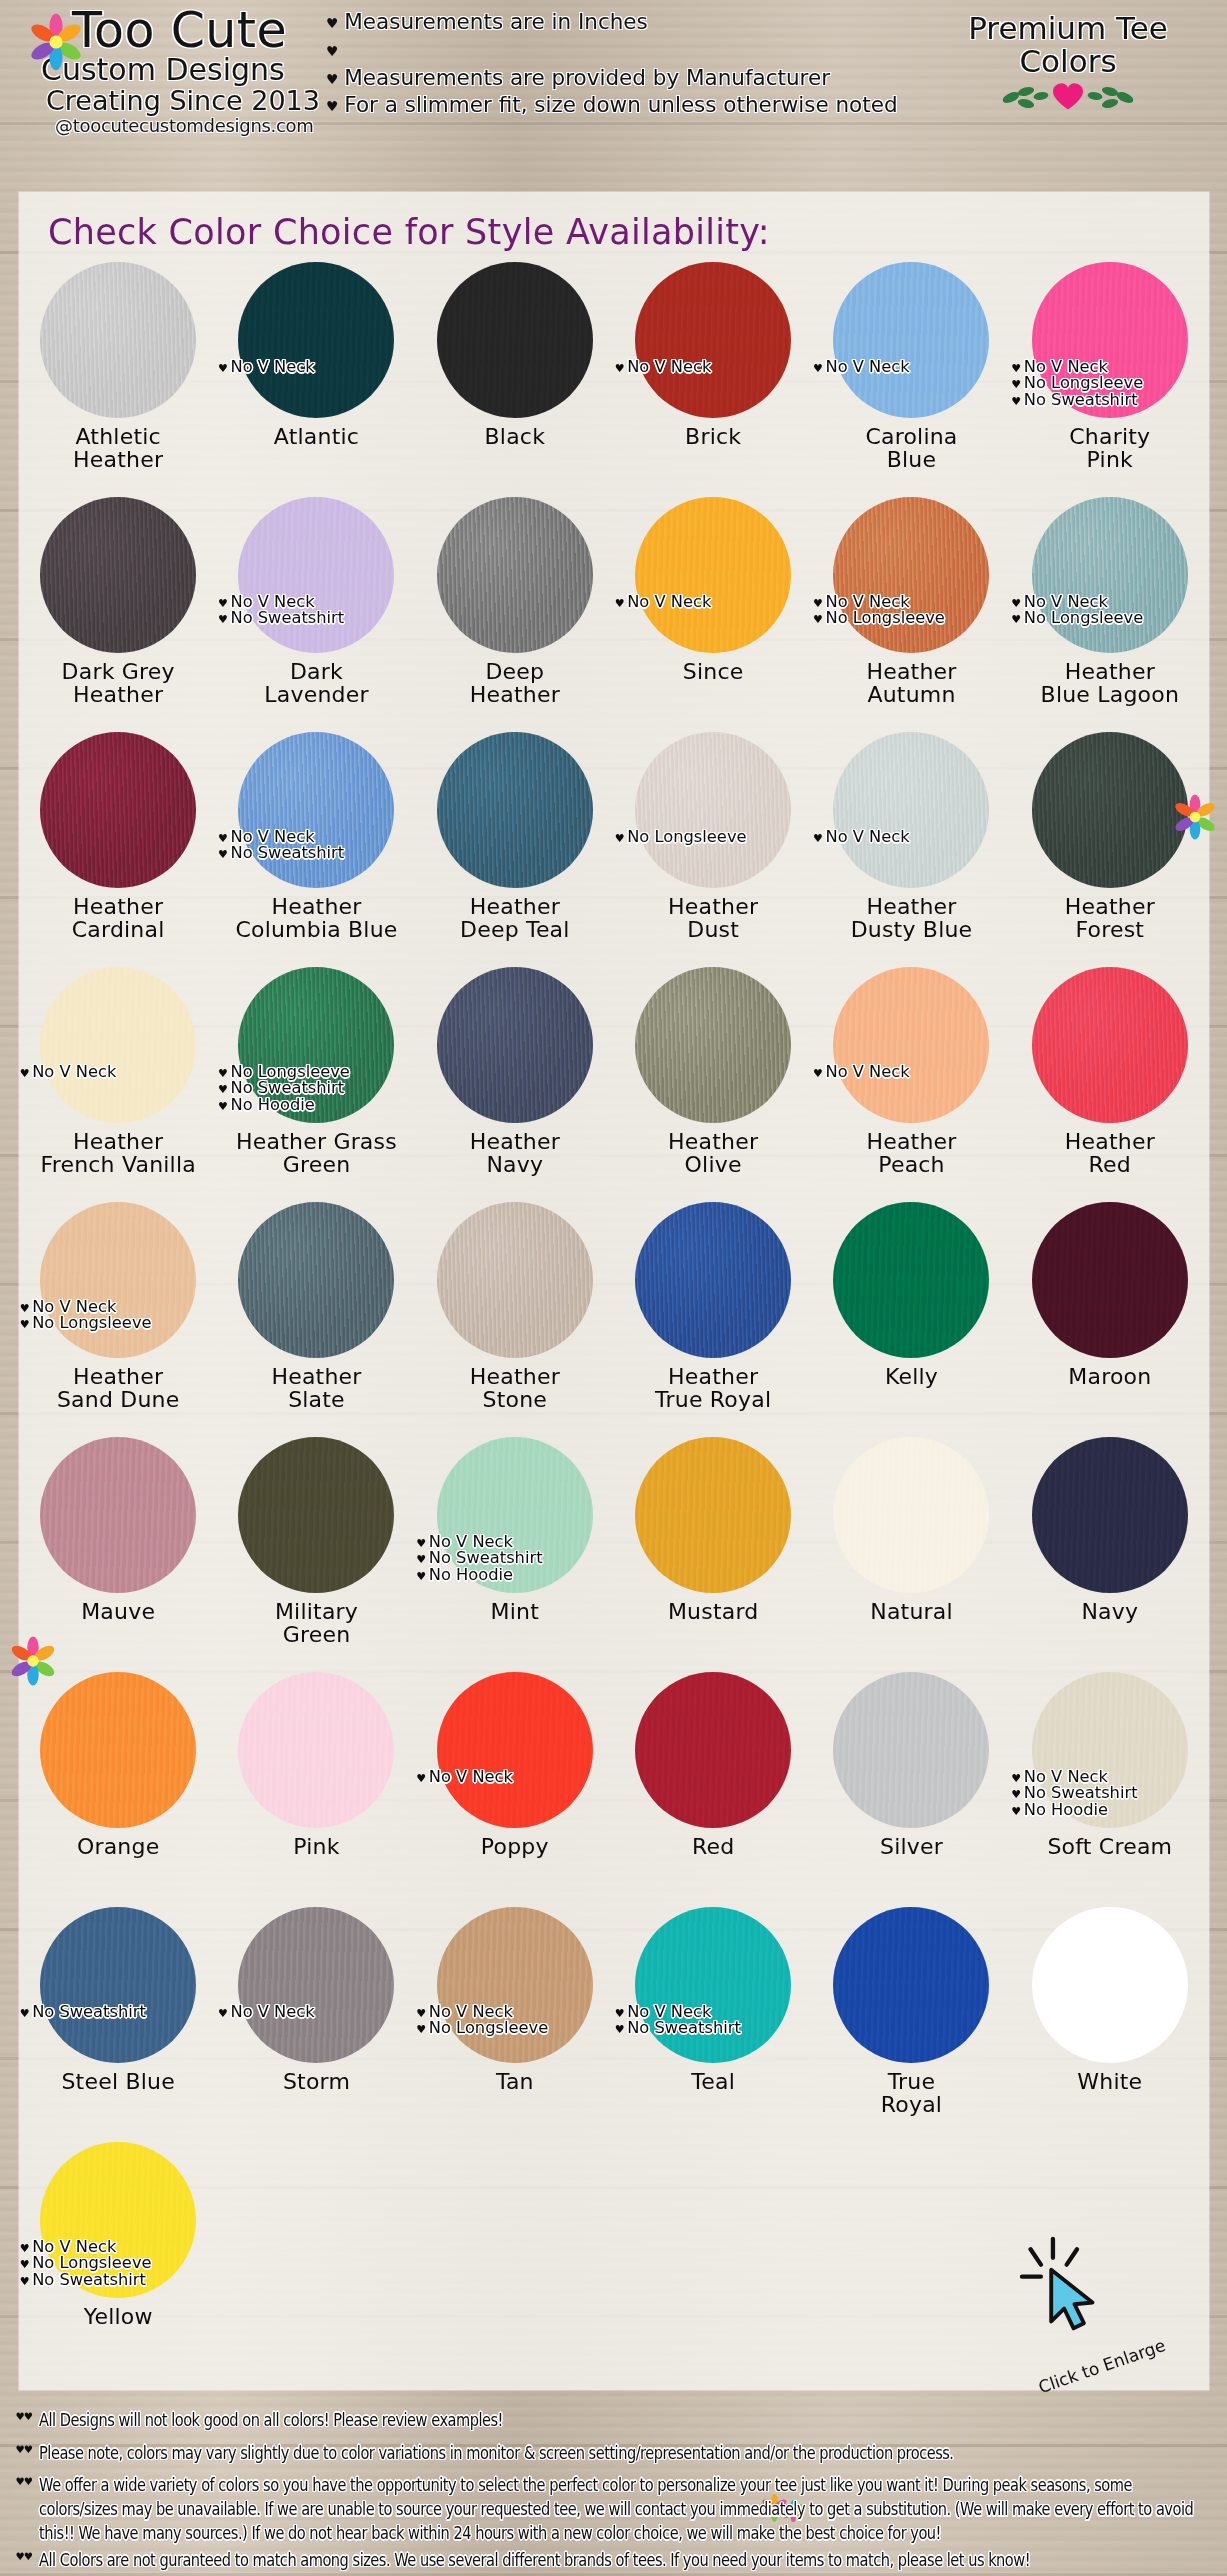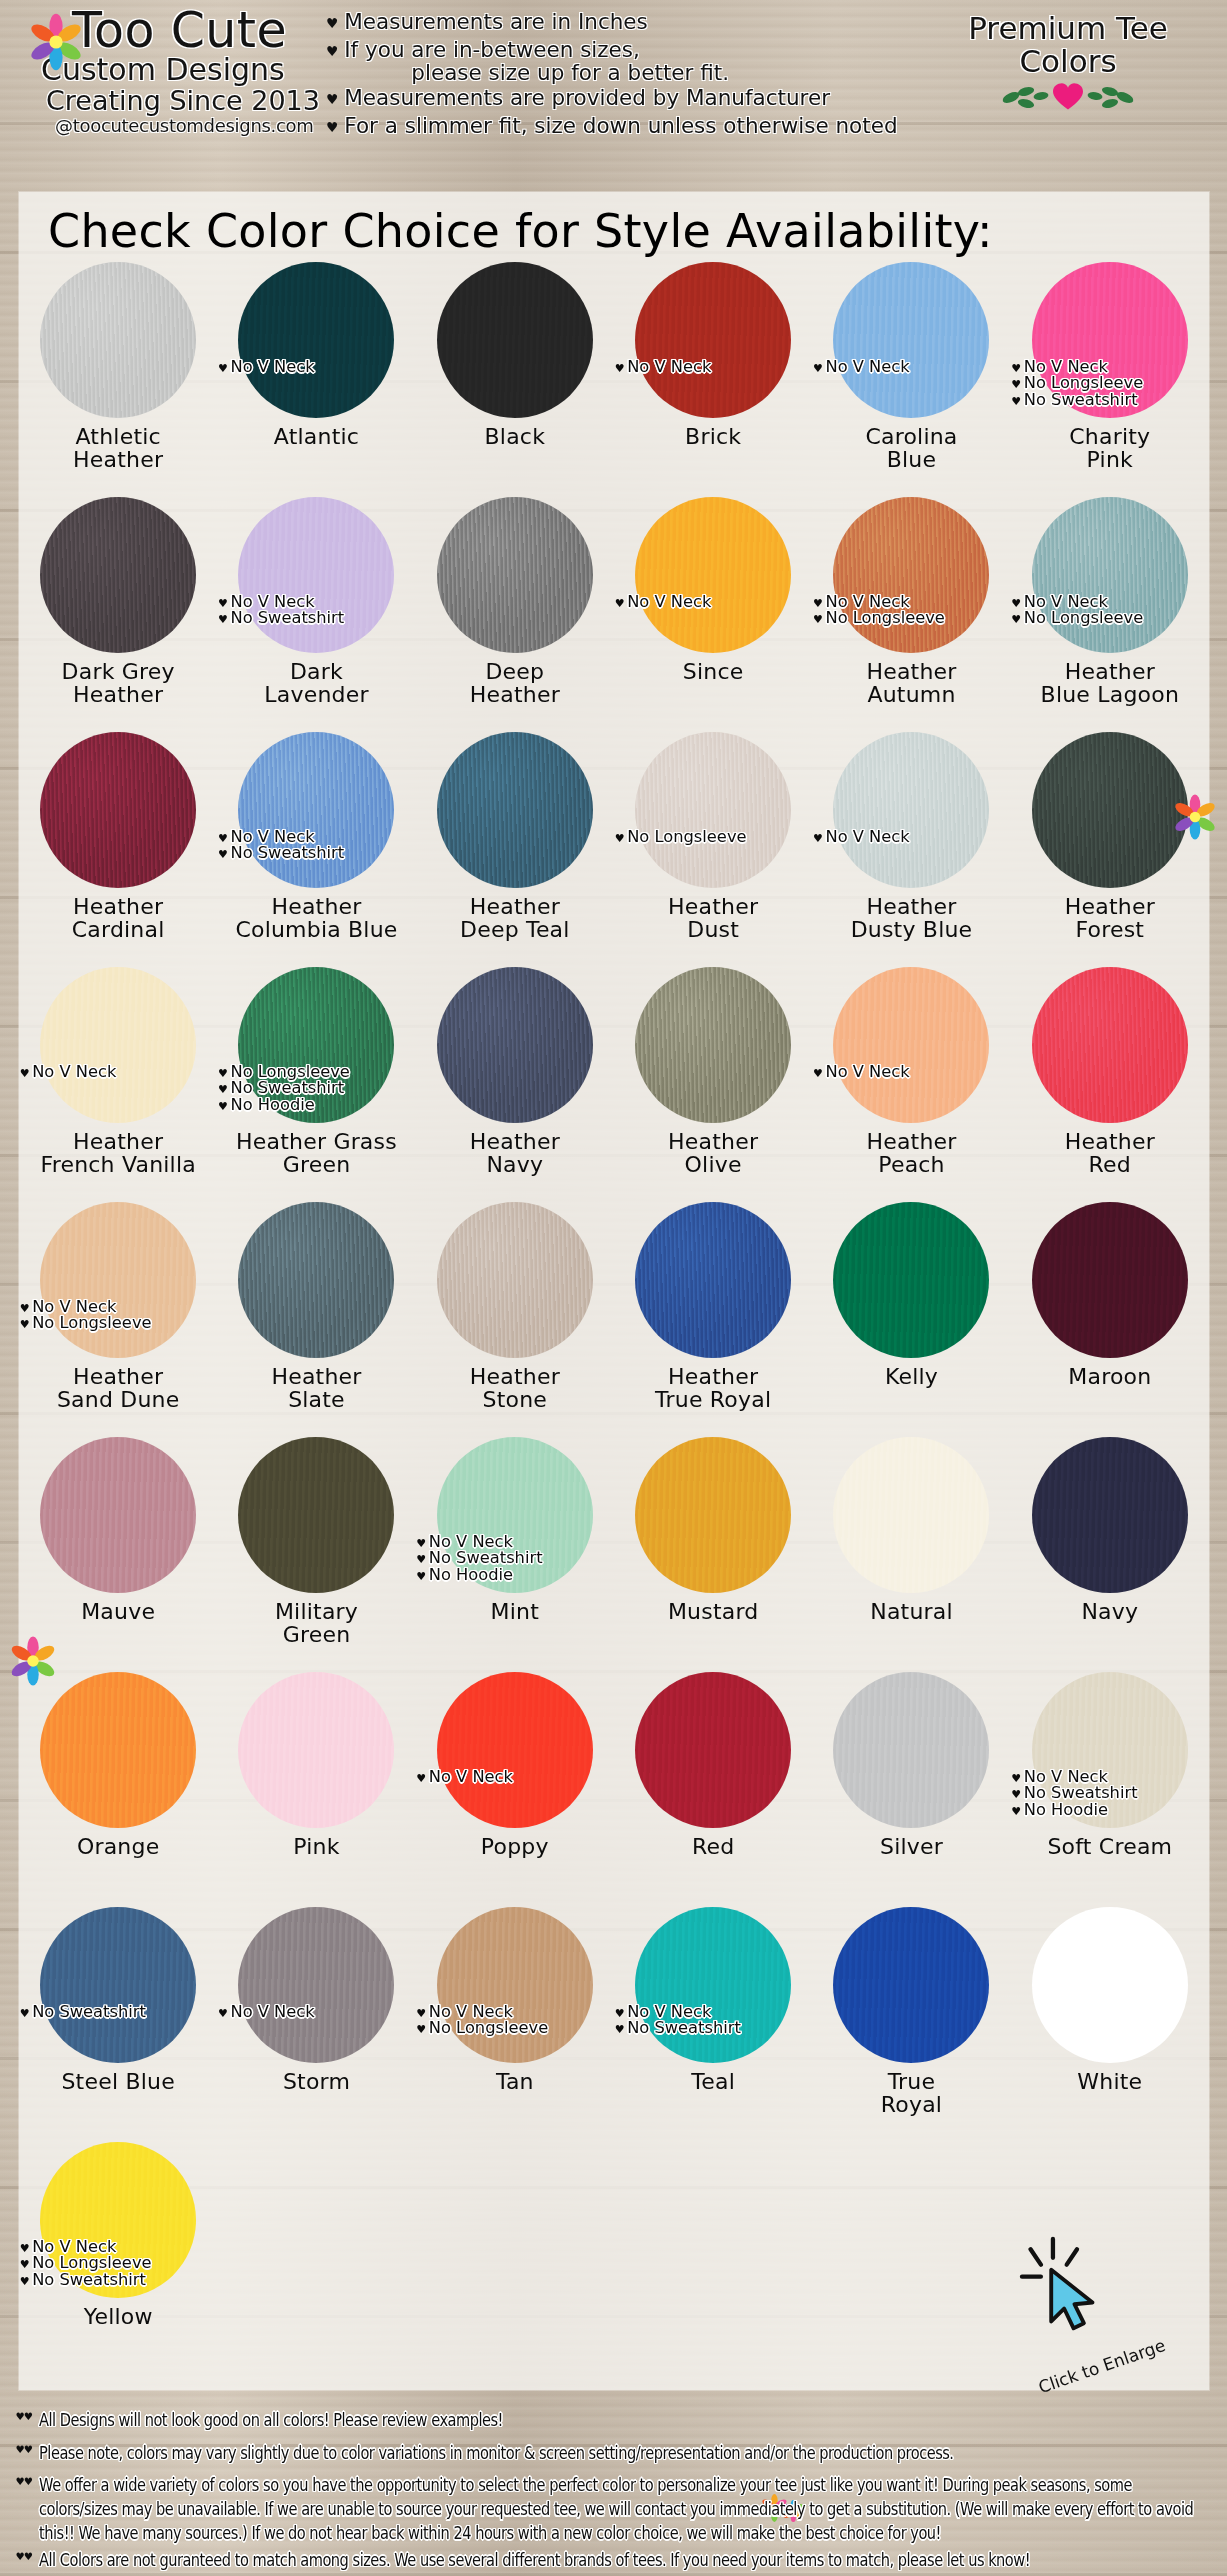--- a/index.html
+++ b/index.html
@@ -134,23 +134,23 @@
   .panel {
     position: absolute;
     left: 19px; top: 192px;
     width: 1190px; height: 2198px;
     background: rgba(246,245,241,0.80);
     box-shadow: 0 0 0 0.9px rgba(255,255,255,0.35);
     z-index: 2;
   }
   .panel-title {
     position: absolute;
-    left: 29px; top: 12px;
-    font-size: 46px;
-    color: #000000;
+    left: 29px; top: 20px;
+    font-size: 35px;
+    color: #701a75;
     letter-spacing: 0.3px;
   }
 
   .grid {
     position: absolute;
     left: 0; top: 67px;
     width: 1190px;
     display: grid;
     grid-template-columns: repeat(6, 1fr);
     row-gap: 0px;
@@ -305,21 +305,20 @@
     <div class="brand-web">@toocutecustomdesigns.com</div>
   </div>
 
   <div class="notes" id="header-notes">
       <div class="note-row">
         <span class="note-heart">♥</span>
         <span class="note-text">Measurements are in Inches</span>
       </div>
       <div class="note-row">
         <span class="note-heart">♥</span>
-        <span class="note-text">If you are in-between sizes,<span class="ind">please size up for a better fit.</span></span>
       </div>
       <div class="note-row">
         <span class="note-heart">♥</span>
         <span class="note-text">Measurements are provided by Manufacturer</span>
       </div>
       <div class="note-row">
         <span class="note-heart">♥</span>
         <span class="note-text">For a slimmer fit, size down unless otherwise noted</span>
       </div>
     </div>

